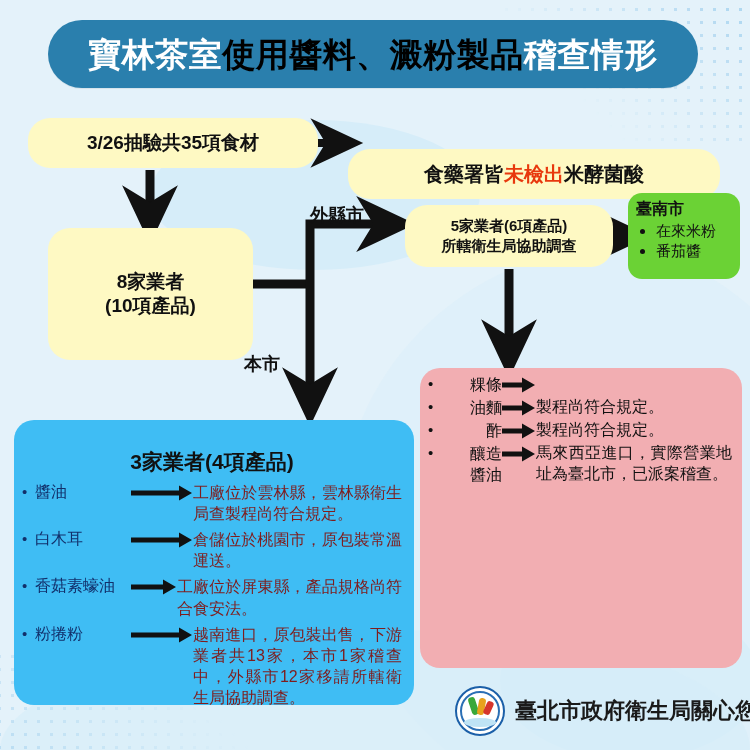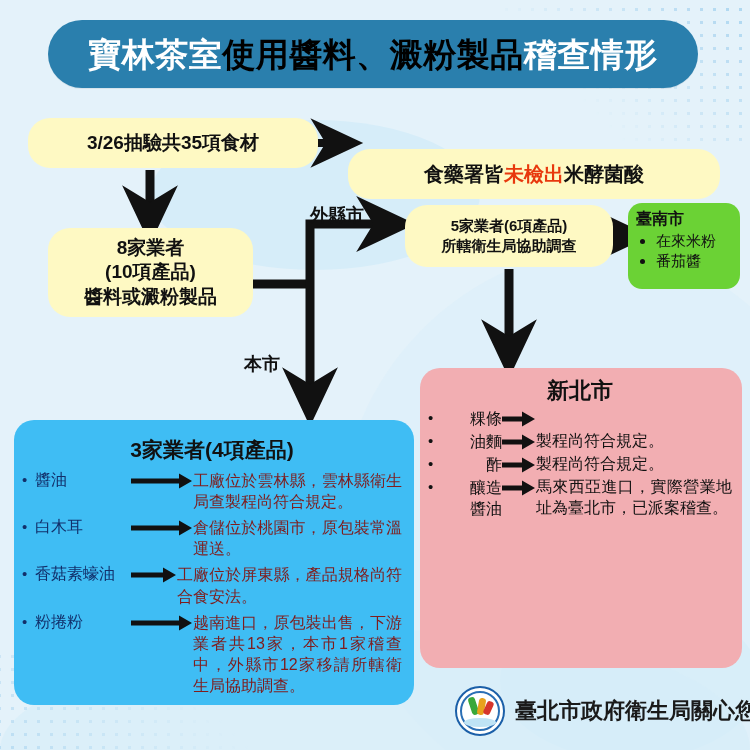--- a/index.html
+++ b/index.html
@@ -65,46 +65,46 @@
 
   .b-sample{left:28px;top:118px;width:290px;height:50px;
     display:flex;align-items:center;justify-content:center;}
   .b-sample .txt{font-size:19px;font-weight:bold;color:#111;}
 
   .b-result{left:348px;top:118px;width:372px;height:50px;
     display:flex;align-items:center;justify-content:center;margin-top:31px;}
   .b-result .txt{font-size:20px;font-weight:bold;color:#111;white-space:nowrap;}
   .t-red{color:#e8380d;}
 
-  .b-eight{left:48px;top:228px;width:205px;height:89px;
+  .b-eight{left:48px;top:228px;width:205px;height:132px;
     display:flex;flex-direction:column;align-items:center;justify-content:center;gap:2px;}
   .b-eight .ln{font-size:19px;font-weight:bold;color:#111;line-height:1.18;}
 
   .b-five{left:405px;top:205px;width:208px;height:62px;
     display:flex;flex-direction:column;align-items:center;justify-content:center;}
   .b-five .ln{font-size:15px;font-weight:bold;color:#111;line-height:1.35;white-space:nowrap;}
 
-  .b-tainan{left:628px;top:193px;width:112px;height:86px;padding:6px 6px 6px 8px;margin-top:10px;}
+  .b-tainan{left:628px;top:193px;width:112px;height:86px;padding:6px 6px 6px 8px;}
   .b-tainan .hd{font-size:16px;font-weight:bold;color:#111;margin-bottom:1px;}
   .b-tainan ul{margin:0;padding-left:20px;list-style:disc;}
   .b-tainan li{font-size:15px;color:#111;line-height:1.35;}
 
   
   .b-newtaipei{left:420px;top:368px;width:322px;height:300px;padding:6px 10px 6px 8px;}
   .b-newtaipei .hd{text-align:center;font-size:22px;font-weight:bold;color:#111;
     margin:2px 0 2px 0;}
   .nt-row{display:flex;align-items:flex-start;margin-bottom:1px;}
   .nt-bullet{width:12px;flex:0 0 12px;font-size:15px;line-height:1.32;color:#111;}
   .nt-label{flex:0 0 62px;font-size:16px;line-height:1.32;color:#111;text-align:right;}
   .nt-label .l2{display:block;}
   .nt-arrow{flex:0 0 34px;display:flex;align-items:center;height:22px;}
   .nt-body{flex:1;font-size:16px;line-height:1.30;color:#111;text-align:justify;}
 
   
-  .b-taipei{left:14px;top:420px;width:400px;height:285px;padding:12px 12px 6px 8px;}
+  .b-taipei{left:14px;top:420px;width:400px;height:285px;padding:24px 12px 6px 8px;}
   .b-taipei .hd{text-align:center;font-size:21px;font-weight:bold;color:#111;
     margin:4px 0 6px 0;}
   .tp-row{display:flex;align-items:flex-start;margin-bottom:5px;}
   .tp-bullet{width:13px;flex:0 0 13px;font-size:15px;line-height:1.3;color:#12306b;}
   .tp-label{flex:0 0 96px;font-size:16px;line-height:1.3;color:#12306b;white-space:nowrap;}
   .tp-label.wide{flex:0 0 96px;}
   .tp-arrow{flex:0 0 62px;display:flex;align-items:center;height:22px;}
   .tp-arrow.short{flex:0 0 46px;}
   .tp-body{flex:1;font-size:16px;line-height:1.32;color:#7f1d1d;text-align:justify;}
 
@@ -177,38 +177,36 @@
     <span class="txt">3/26抽驗共35項食材</span>
   </div>
 
   <div class="box yellow b-result">
     <span class="txt"><span>食藥署皆</span><span class="t-red">未檢出</span><span>米酵菌酸</span></span>
   </div>
 
   <div class="box yellow b-eight">
     <div class="ln">8家業者</div>
     <div class="ln">(10項產品)</div>
-    <div class="ln">醬料或澱粉製品</div>
   </div>
 
   <div class="box yellow b-five">
     <div class="ln">5家業者(6項產品)</div>
     <div class="ln">所轄衛生局協助調查</div>
   </div>
 
   <div class="box green b-tainan">
     <div class="hd">臺南市</div>
     <ul>
       <li>在來米粉</li>
       <li>番茄醬</li>
     </ul>
   </div>
 
   <div class="box pink b-newtaipei">
-    <div class="hd">新北市</div>
 
     <div class="nt-row">
       <div class="nt-bullet">•</div>
       <div class="nt-label">粿條</div>
       <div class="nt-arrow">
         <svg width="34" height="20" viewBox="0 0 34 20">
             <path d="M0,7.5 h20 v-5 l13,7.5 l-13,7.5 v-5 h-20 z" fill="#111"></path>
           </svg>
       </div>
     </div>

